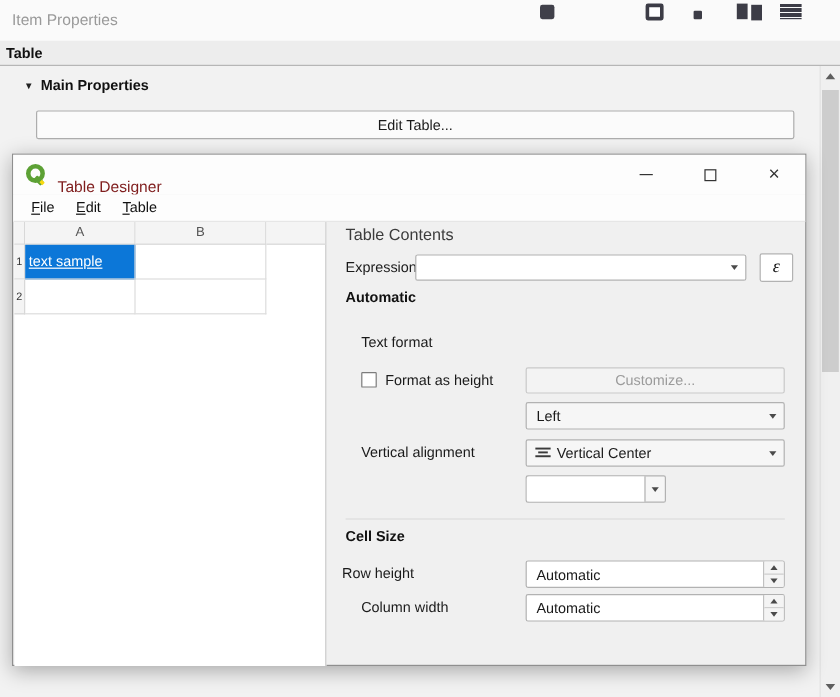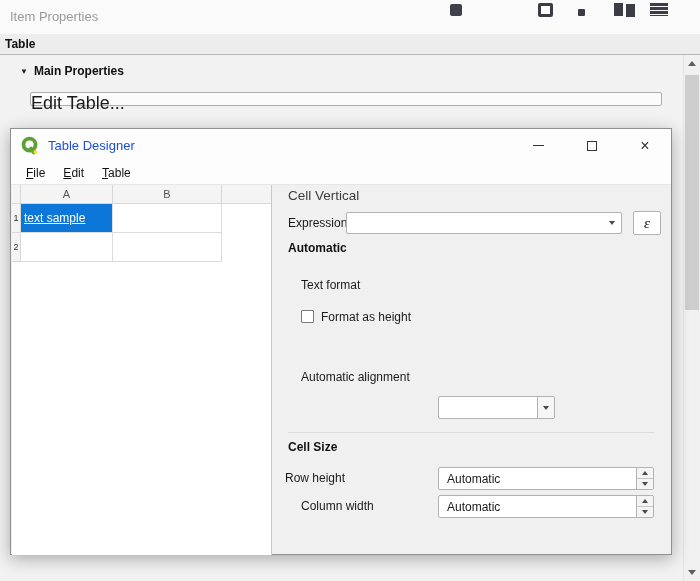--- a/index.html
+++ b/index.html
@@ -21,42 +21,42 @@
   .f4 { left:614px; top:3px; width:9px; height:13px; background:#3c3c46; box-shadow:12px 1px 0 0 #3c3c46; }
   .f5 { left:650px; top:3px; width:18px; height:13px; background:repeating-linear-gradient(#3c3c46 0 3px, #fafafa 3px 4px); }
 
   .section-band { position:absolute; left:0; top:34px; width:700px; height:21px; background:#ededed; border-bottom:1px solid #b6b6b6; }
   .section-title { position:absolute; left:5px; top:3px; font-size:12px; font-weight:bold; color:#111; }
 
   .group-header { position:absolute; left:20px; top:64px; font-size:12px; font-weight:bold; display:flex; align-items:center; gap:6px; color:#111; }
   .tri-glyph { font-size:8px; color:#222; }
 
   .edit-table-btn {
-    position:absolute; left:30px; top:92px; width:632px; height:14px;
+    position:absolute; left:30px; top:92px; width:632px; height:24px;
     background:#fbfbfb; border:1px solid #adadad; border-radius:2px;
-    font-size:18px; color:#1a1a1a; text-align:left;
+    font-size:12px; color:#1a1a1a; text-align:center;
   }
 
   
   .scrollbar { position:absolute; right:0; top:55px; width:17px; height:526px; background:#f0f0f0; border-left:1px solid #e3e3e3; }
   .sb-btn { position:absolute; left:0; width:16px; height:17px; display:flex; align-items:center; justify-content:center; }
   .sb-up { top:0; } .sb-down { bottom:0; }
   .sb-tri-up { width:0; height:0; border-left:4px solid transparent; border-right:4px solid transparent; border-bottom:5px solid #5e5e5e; }
   .sb-tri-down { width:0; height:0; border-left:4px solid transparent; border-right:4px solid transparent; border-top:5px solid #5e5e5e; }
   .sb-thumb { position:absolute; left:1px; top:20px; width:14px; height:235px; background:#cdcdcd; }
 
   
   .dialog {
     position:absolute; left:10px; top:128px; width:662px; height:427px;
     background:#f0f0f0; border:1px solid #8f8f8f;
     box-shadow:0 4px 16px rgba(0,0,0,0.30);
   }
   .titlebar { position:absolute; left:0; top:0; width:100%; height:33px; background:#fdfdfd; }
   .qgis-logo { position:absolute; left:10px; top:7px; width:19px; height:19px; }
-  .dlg-title { position:absolute; left:37px; top:9px; font-size:13px; color:#1d4ed8; }
+  .dlg-title { position:absolute; left:37px; top:19px; font-size:13px; color:#7f1d1d; }
   .win-btn { position:absolute; top:0; width:34px; height:33px; display:flex; align-items:center; justify-content:center; }
   .btn-min { left:510px; } .btn-max { left:564px; } .btn-close { left:617px; font-size:16px; color:#333; line-height:1; }
   .min-glyph { width:11px; height:1px; background:#333; display:block; }
   .max-glyph { width:10px; height:10px; border:1px solid #333; display:block; }
 
   .menubar { position:absolute; left:0; top:33px; width:100%; height:23px; background:#fdfdfd; border-bottom:1px solid #e6e6e6;
              display:flex; align-items:center; padding-left:6px; font-size:12px; color:#111; }
   .menu-item { padding:3px 9px; }
   .accel { text-decoration:underline; }
 
@@ -198,42 +198,62 @@
       <div class="cell cellA sel">text sample</div>
       <div class="cell cellB"></div>
     </div>
     <div class="sheet-row">
       <div class="rn">2</div>
       <div class="cell cellA"></div>
       <div class="cell cellB"></div>
     </div>
   </div>
 
-  <div class="rp-heading">Cell Vertical</div>
+  <div class="rp-heading">Table Contents</div>
 
   <div class="lbl lbl-expr">Expression</div>
   <div class="ctl expr-combo">
     <input value="" style="">
     <span class="arrow-plain">
         <span class="tri-down"></span>
       </span>
   </div>
   <button class="ctl eps-btn">
     <span class="eps">ε</span>
   </button>
 
   <div class="sub-heading fmt-heading">Automatic</div>
 
   <div class="lbl r1">Text format</div>
 
   <span class="checkbox"></span>
   <div class="lbl r2">Format as height</div>
-
-
-  <div class="lbl r4">Automatic alignment</div>
+  <button class="ctl r2c">Customize...</button>
+
+  <div class="ctl r3c">
+    <span class="combo-text">Left</span>
+    <span class="arrow-plain">
+        <span class="tri-down"></span>
+      </span>
+  </div>
+
+  <div class="lbl r4">Vertical alignment</div>
+  <div class="ctl r4c">
+    <span class="va-icon">
+      <svg width="13" height="11" viewBox="0 0 13 11">
+        <rect x="0" y="1" width="13" height="1.6" fill="#3a3a3a"></rect>
+        <rect x="2.5" y="4.2" width="8" height="1.6" fill="#3a3a3a"></rect>
+        <rect x="0" y="7.4" width="13" height="1.6" fill="#3a3a3a"></rect>
+      </svg>
+    </span>
+    <span class="combo-text">Vertical Center</span>
+    <span class="arrow-plain">
+        <span class="tri-down"></span>
+      </span>
+  </div>
 
   <div class="ctl r5c">
     <span class="swatch"></span>
     <span class="arrow-seg">
         <span class="tri-down"></span>
       </span>
   </div>
 
   <div class="divider"></div>
   <div class="sub-heading cs-heading">Cell Size</div>

